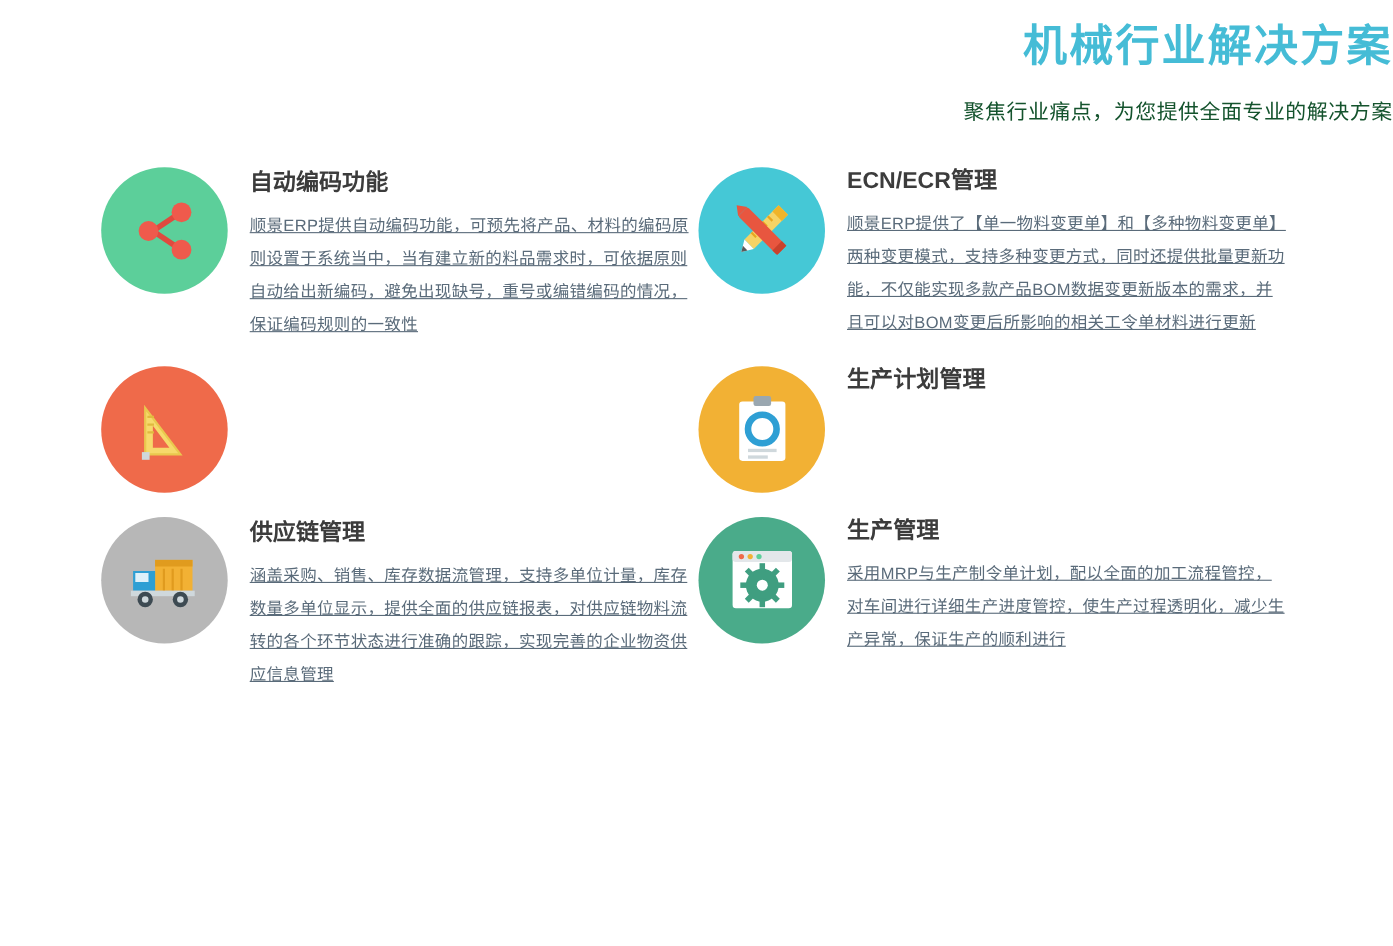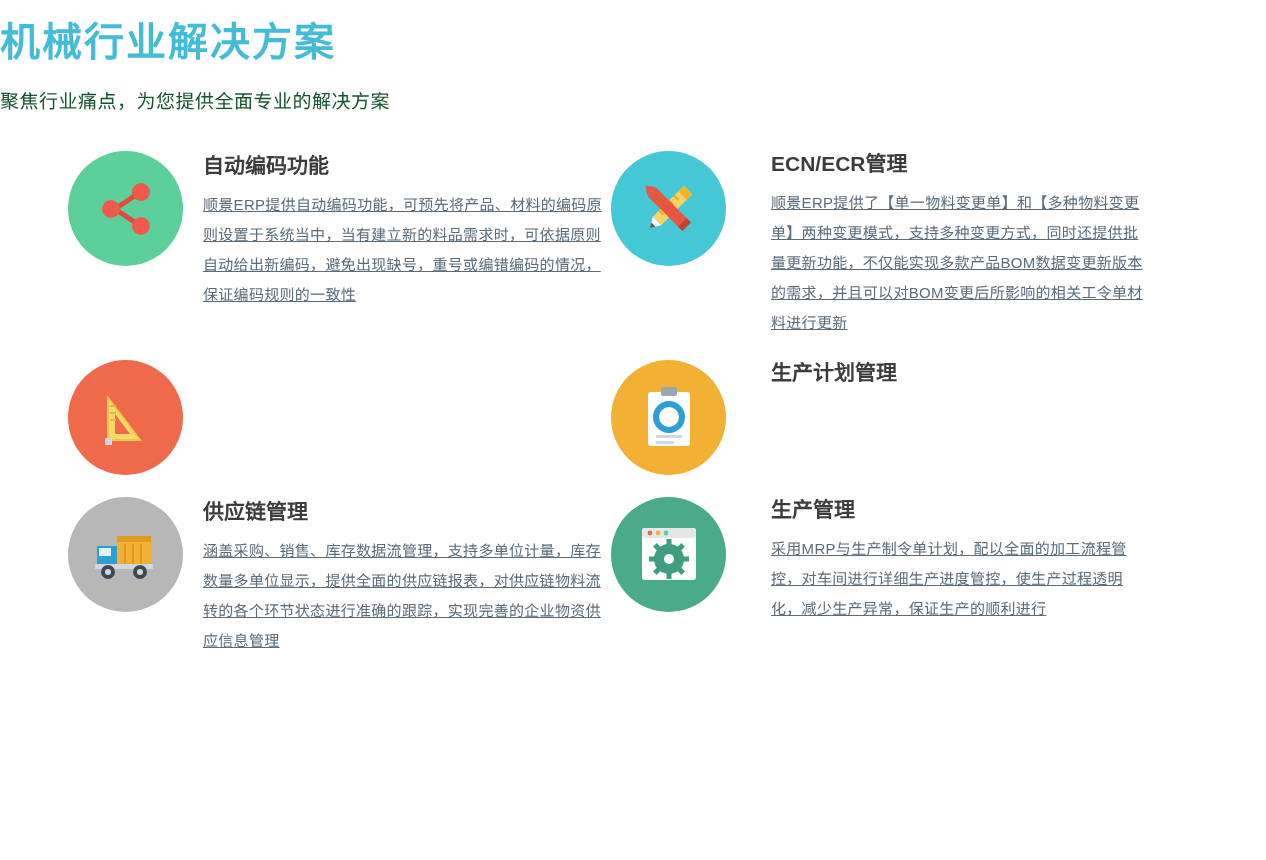--- a/index.html
+++ b/index.html
@@ -16,21 +16,21 @@
 
   .page {
     position: relative;
     width: 1266px;
     height: 860px;
     box-sizing: border-box;
   }
 
   
   .header {
-    text-align: left;
+    text-align: right;
     padding-top: 14px;
   }
   .main-title {
     font-size: 40px;
     font-weight: bold;
     color: #45bcd6;
     letter-spacing: 2px;
     line-height: 1.4;
     margin: 0;
   }
@@ -39,21 +39,21 @@
     color: #14532d;
     margin: 16px 0 0 0;
     font-weight: normal;
     letter-spacing: 0.5px;
   }
 
   
   .grid {
     position: relative;
     margin-top: 34px;
-    padding: 0 90px 0 68px;
+    padding: 0 90px 0 92px;
     display: grid;
     grid-template-columns: 535px 535px;
     column-gap: 8px;
     row-gap: 18px;
   }
 
   .feature {
     display: flex;
     align-items: flex-start;
   }
@@ -86,21 +86,21 @@
   .feature-desc {
     font-size: 15px;
     color: #5a6b7a;
     line-height: 30px;
     margin: 0;
     letter-spacing: 0.3px;
     text-decoration: underline;
   }
 
   
-  .col2 .feature-body { padding-top: 4px; margin-left: 25px; }
+  .col2 .feature-body { padding-top: 4px; }
 
   
   .bg-green  { background: #5ccf9a; }
   .bg-teal   { background: #45c8d6; }
   .bg-orange { background: #ef6a4a; }
   .bg-yellow { background: #f2b134; }
   .bg-gray   { background: #b7b7b7; }
   .bg-dgreen { background: #4aab8a; }
 
   svg { display: block; }

